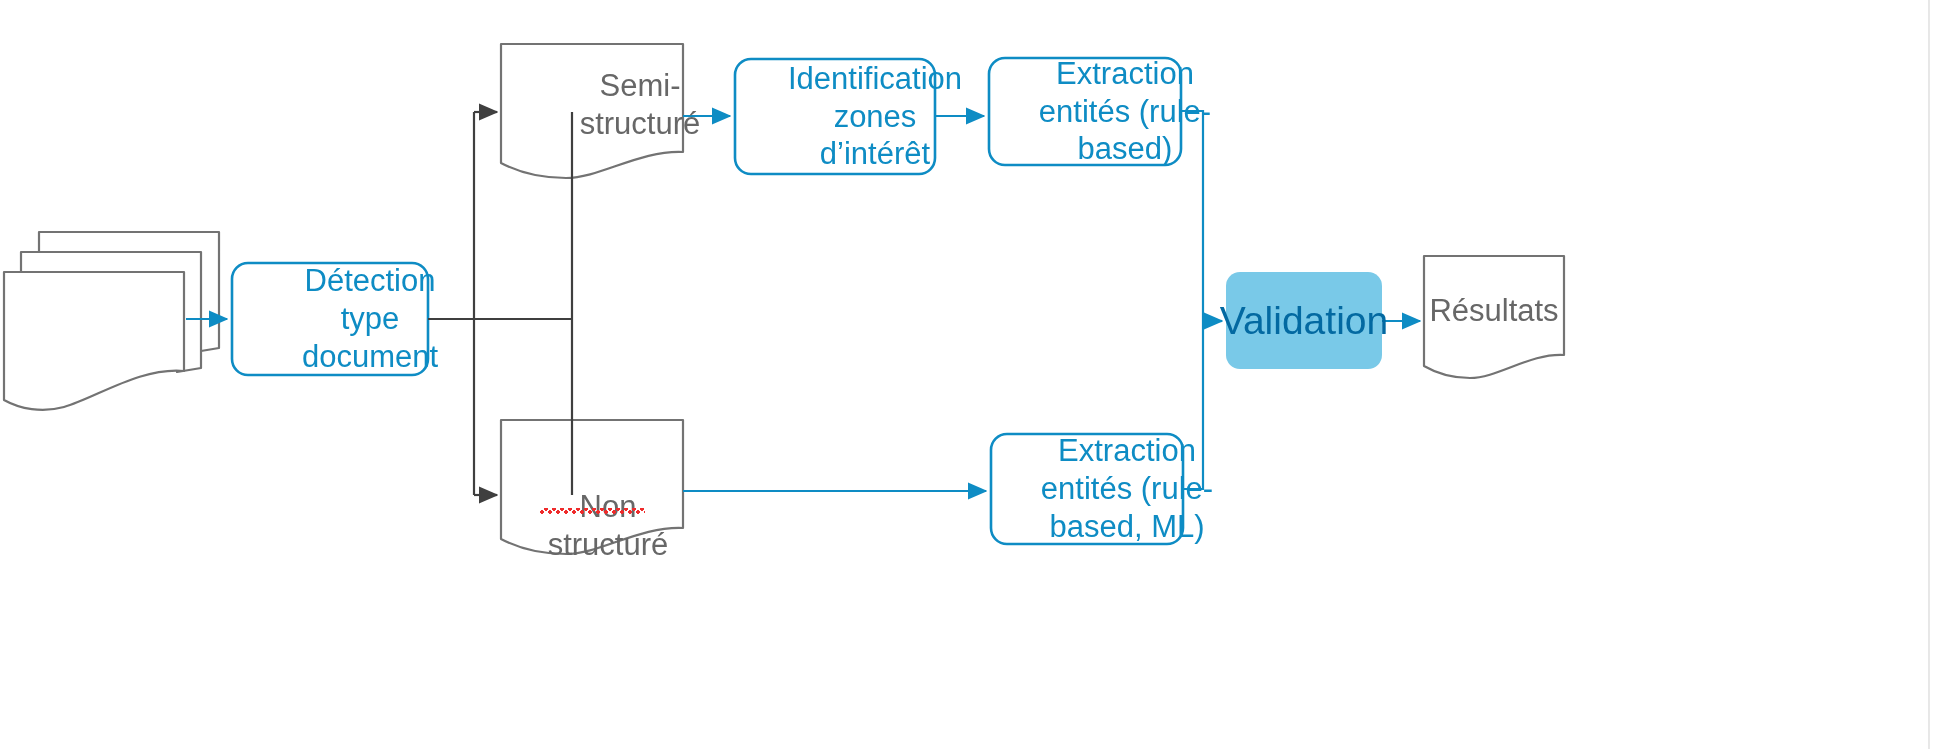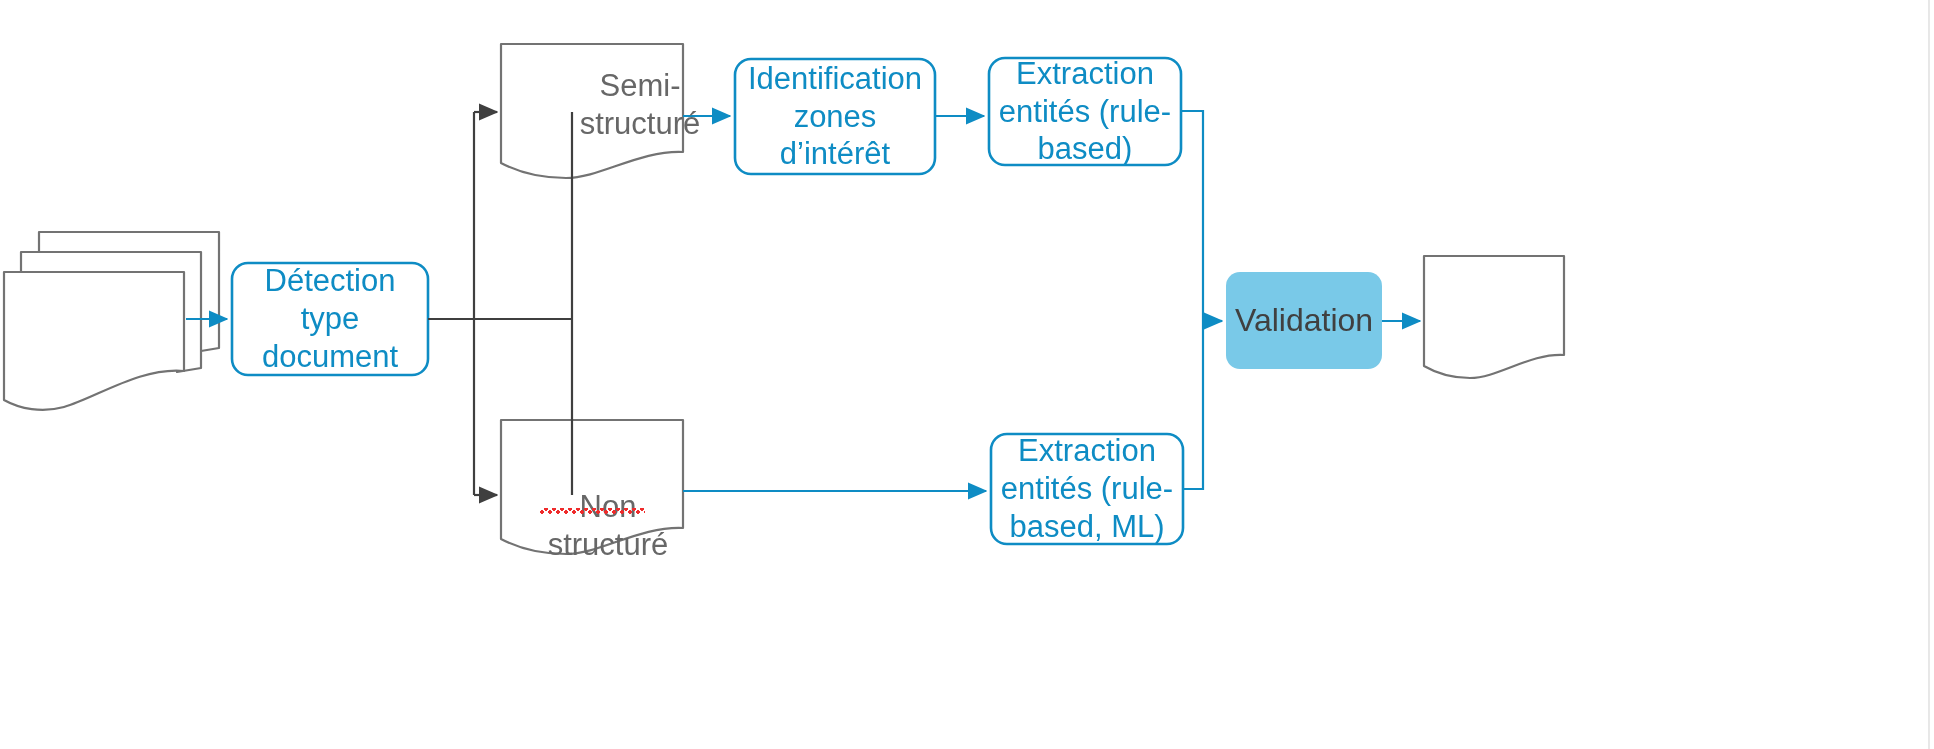--- a/index.html
+++ b/index.html
@@ -34,24 +34,25 @@
     line-height: 1.22;
     white-space: pre-line;
   }
   .label-gray {
     color: #676767;
     font-size: 31px;
   }
   .label-blue {
     color: #0E8CC4;
     font-size: 31px;
+    padding-left: 40px;
   }
   .label-white {
-    color: #404040;
-    font-size: 32px;
+    color: #0369a1;
+    font-size: 39px;
   }
   .squiggle {
     position: absolute;
     height: 6px;
     background-image:
       radial-gradient(circle at 2px 4px, #ef2b2b 1.6px, transparent 1.9px),
       radial-gradient(circle at 6px 1px, #ef2b2b 1.6px, transparent 1.9px);
     background-size: 8px 6px;
     background-repeat: repeat-x;
     pointer-events: none;
@@ -167,14 +168,15 @@
 structuré</div>
 
   <div class="squiggle" style="left:540px; top:508px; width:105px;"></div>
 
   <div class="node-label label-blue" style="left:991px; top:434px; width:192px; height:110px;">Extraction
 entités (rule-
 based, ML)</div>
 
   <div class="node-label label-white" style="left:1226px; top:272px; width:156px; height:97px;">Validation</div>
 
+  <div class="node-label label-gray" style="left:1424px; top:256px; width:140px; height:110px;">Résultats</div>
 
 </div>
 
 </body></html>

